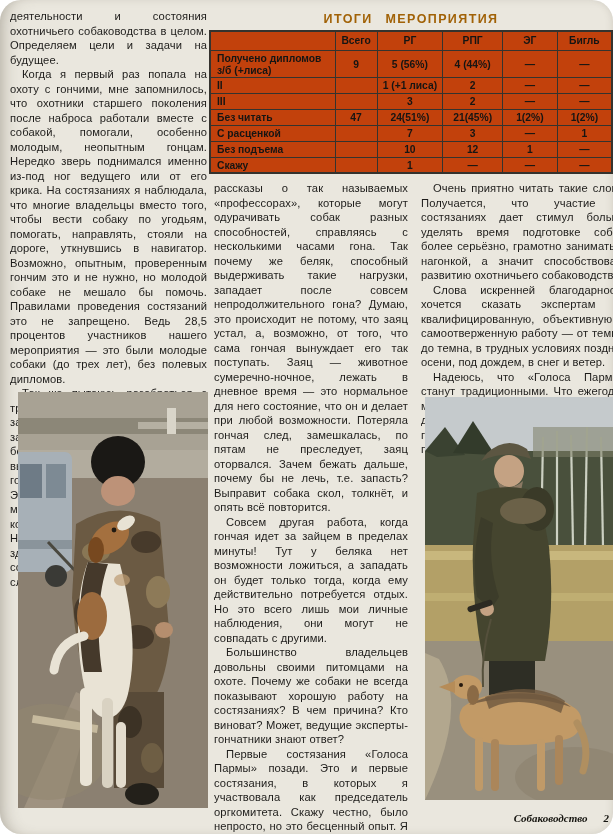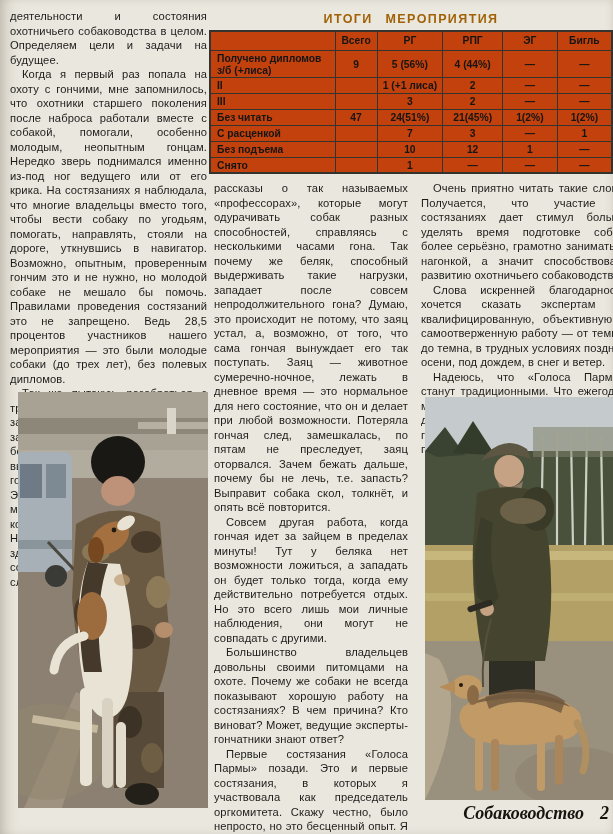--- a/index.html
+++ b/index.html
@@ -4,20 +4,21 @@
 <style>
   html,body{margin:0;padding:0;}
   .page{
     position:relative;
     width:613px;height:834px;
     background:#eae7de;
     overflow:hidden;
     font-family:"Liberation Sans", sans-serif;
     color:#1d1c1a;
     box-shadow:inset 12px 0 18px -12px rgba(80,70,55,.45), inset -4px 0 10px -6px rgba(80,70,55,.25);
+    border-radius:21px;
   }
   
   .textcol{
     position:absolute;
     font-size:11.2px;
     line-height:14.5px;
     text-align:justify;
     letter-spacing:.1px;
   }
   .textcol p{margin:0;text-indent:12px;}
@@ -50,21 +51,21 @@
   
   .photo{position:absolute;display:block;}
   #left-photo{left:18px;top:392px;}
   #right-photo{left:425px;top:397px;}
 
   
   .footer{
     position:absolute;right:4px;bottom:10px;
     display:flex;align-items:baseline;gap:16px;
     font-family:"Liberation Serif", serif;
-    font-style:italic;font-weight:bold;font-size:18px;color:#15140f;
+    font-style:italic;font-weight:bold;font-size:11px;color:#15140f;
   }
 </style>
 </head>
 <body>
 
 <div class="page">
 
   <div id="left-col" class="textcol">
       <p class="noindent">деятельности и состояния охотничьего собаководства в целом. Определяем цели и задачи на будущее.</p>
       <p>Когда я первый раз попала на охоту с гончими, мне запомнилось, что охотники старшего поколения после наброса работали вместе с собакой, помогали, особенно молодым, неопытным гонцам. Нередко зверь поднимался именно из-под ног ведущего или от его крика. На состязаниях я наблюдала, что многие владельцы вместо того, чтобы вести собаку по угодьям, помогать, направлять, стояли на дороге, уткнувшись в навигатор. Возможно, опытным, проверенным гончим это и не нужно, но молодой собаке не мешало бы помочь. Правилами проведения состязаний это не запрещено. Ведь 28,5 процентов участников нашего мероприятия — это были молодые собаки (до трех лет), без полевых дипломов.</p>
@@ -135,21 +136,21 @@
           </tr>
           <tr>
             <td class="label-col">Без подъема</td>
             <td></td>
             <td>10</td>
             <td>12</td>
             <td>1</td>
             <td>—</td>
           </tr>
           <tr>
-            <td class="label-col">Снято</td>
+            <td class="label-col">Скажу</td>
             <td></td>
             <td>1</td>
             <td>—</td>
             <td>—</td>
             <td>—</td>
           </tr>
         </tbody>
     </table>
   </div>
 

